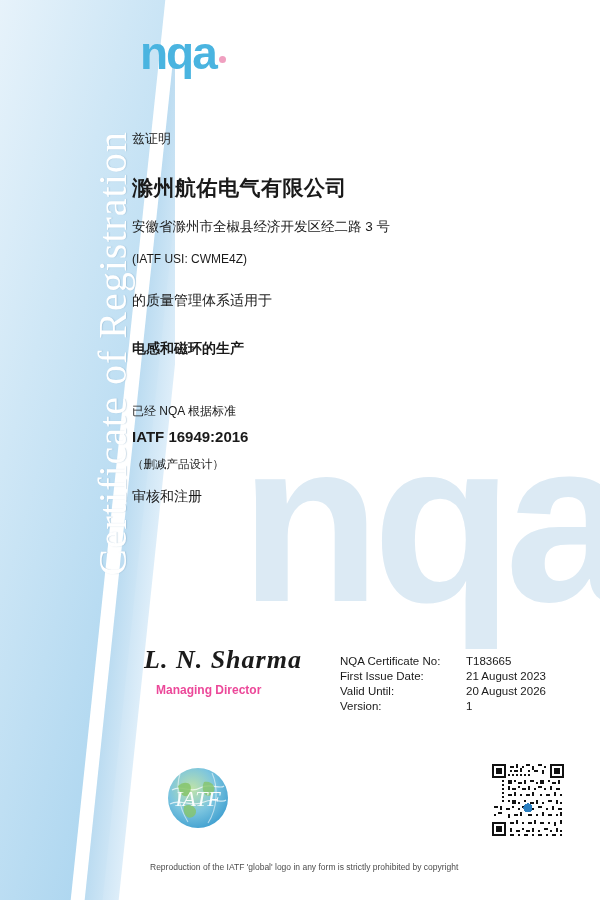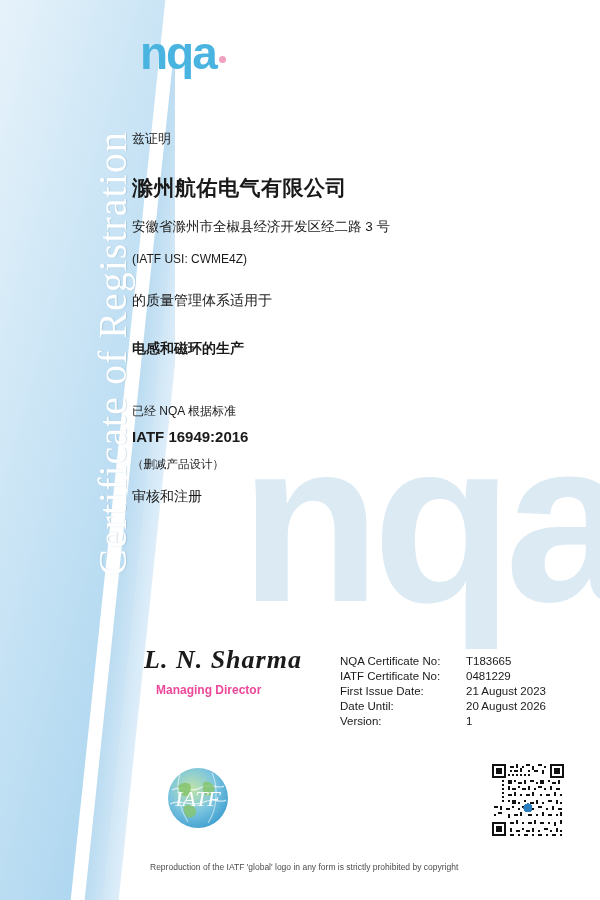--- a/index.html
+++ b/index.html
@@ -258,29 +258,25 @@
   </div>
 
   <div class="details">
     <table>
       <tbody>
           <tr>
         <td class="k">NQA Certificate No:</td>
         <td class="v">T183665</td>
       </tr>
       <tr>
-        <td class="k">IATF Certificate No:</td>
-        <td class="v">0481229</td>
-      </tr>
-      <tr>
         <td class="k">First Issue Date:</td>
         <td class="v">21 August 2023</td>
       </tr>
       <tr>
-        <td class="k">Date Until:</td>
+        <td class="k">Valid Until:</td>
         <td class="v">20 August 2026</td>
       </tr>
       <tr>
         <td class="k">Version:</td>
         <td class="v">1</td>
       </tr>
     </tbody>
       </table>
   </div>
 

